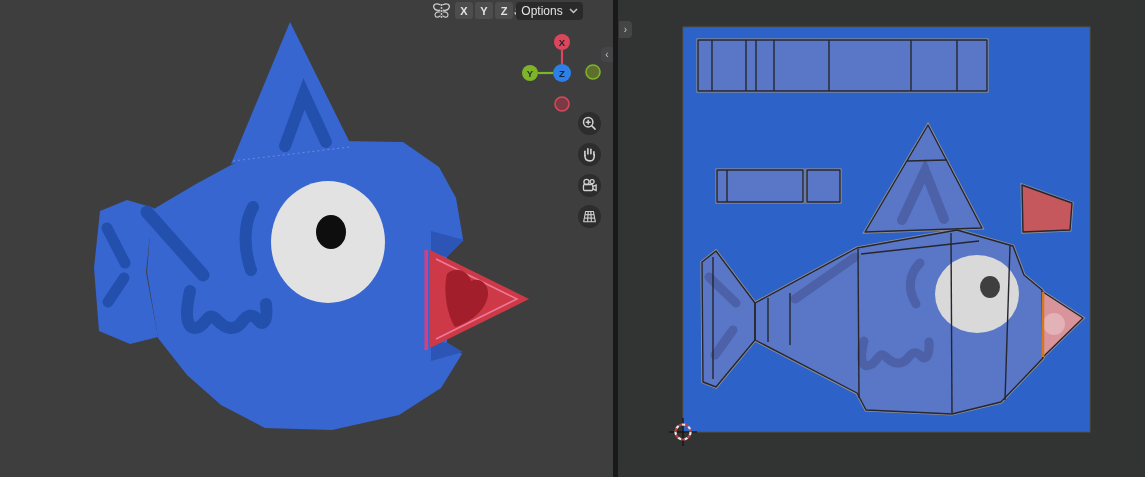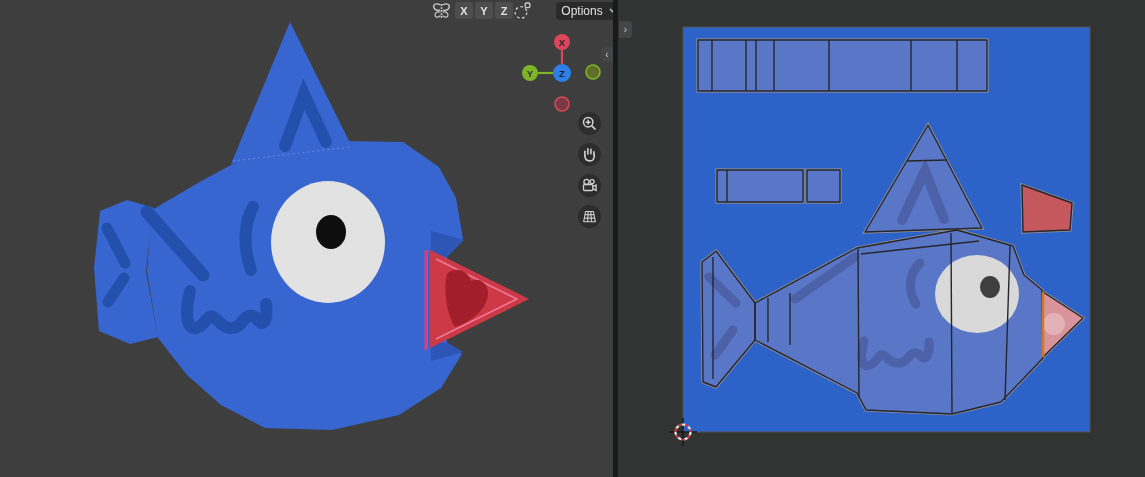--- a/index.html
+++ b/index.html
@@ -13,21 +13,21 @@
   .uv-editor  { position:absolute; left:618px; top:0; width:527px; height:477px; }
   .abs { position:absolute; }
   .vp-header { position:absolute; left:0; top:0; width:613px; height:22px; }
   .axis-group { position:absolute; left:455px; top:2px; display:flex; gap:2px; }
   .axis-btn {
     width:18px; height:17px; border:none; border-radius:3px;
     font-family:"Liberation Sans",sans-serif; font-size:11px; font-weight:bold;
     display:flex; align-items:center; justify-content:center; cursor:pointer;
   }
   .options-btn {
-    position:absolute; left:556px; top:2px; width:67px; height:18px;
+    position:absolute; left:516px; top:2px; width:67px; height:18px;
     border-radius:4px; display:flex; align-items:center; justify-content:center;
     gap:6px; font-size:12px; cursor:pointer;text-align:right;
   }
   .nav-btn { position:absolute; left:578px; width:23px; height:23px; border-radius:50%;
     display:flex; align-items:center; justify-content:center; cursor:pointer; }
   .edge-tab {
     position:absolute; font-size:10px; line-height:15px; text-align:center;
     color:#c5c5c5; cursor:pointer;
   }
   .tab-left  { left:601px; top:47px; width:12px; height:15px; border-radius:4px 0 0 4px; }

